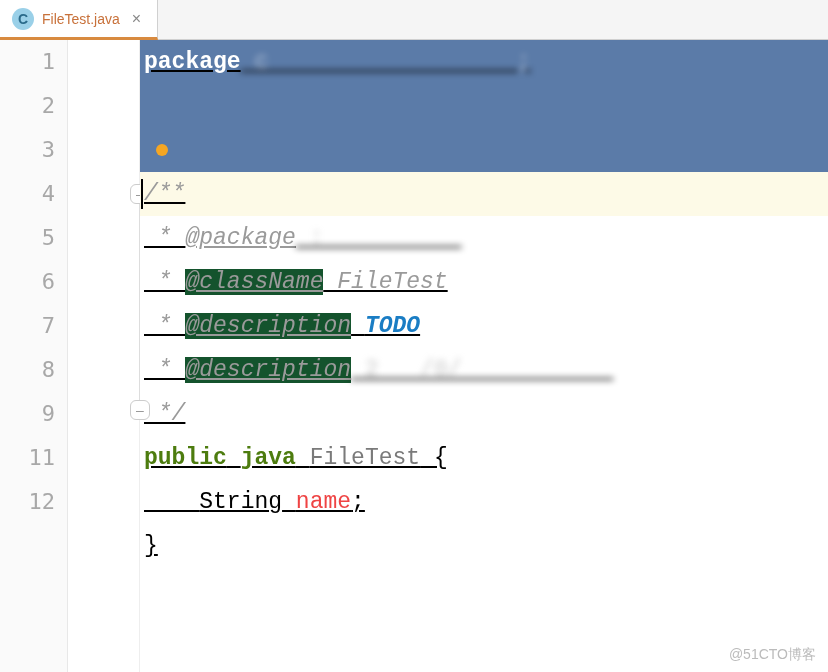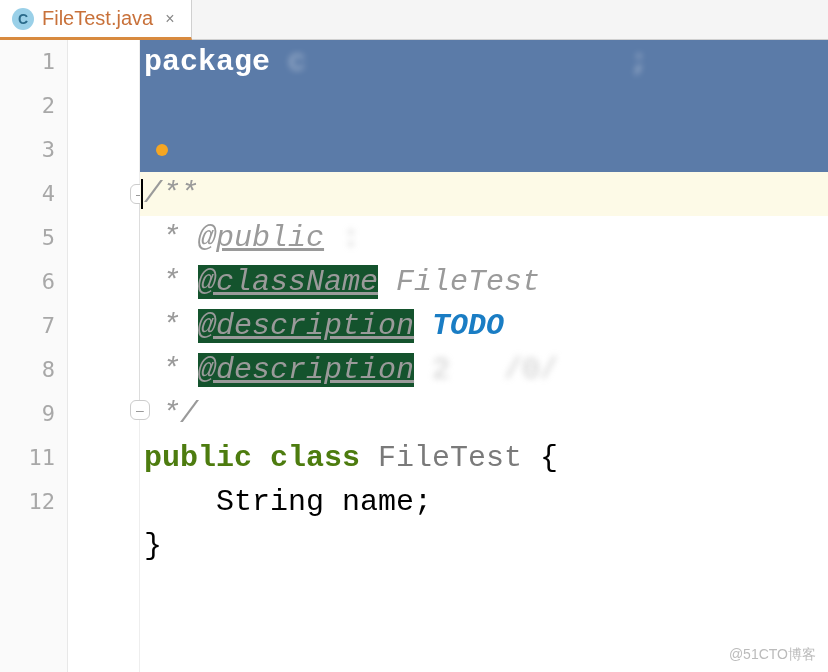--- a/index.html
+++ b/index.html
@@ -36,21 +36,21 @@
       border-radius: 50%;
       display: flex;
       align-items: center;
       justify-content: center;
       color: #2a6a8a;
       font-weight: bold;
       font-size: 14px;
     }
     .tab-label {
       color: #c8713a;
-      font-size: 20px;
+      font-size: 14px;
     }
     .tab-close {
       color: #888;
       font-size: 16px;
       padding: 0 4px;
     }
     .editor-area {
       display: flex;
       height: calc(100% - 40px);
     }
@@ -69,41 +69,42 @@
       position: relative;
     }
     .line-num {
       height: 44px;
       line-height: 44px;
       padding-right: 12px;
     }
     .code-area {
       flex: 1;
       font-family: "Consolas", "Courier New", monospace;
-      font-size: 30px;
+      font-size: 23px;
       position: relative;
+      text-decoration: underline;
     }
     .code-line {
       height: 44px;
       line-height: 44px;
       white-space: pre;
       padding-left: 4px;
     }
     .selected-block {
       background: #5b7ba8;
       color: #fff;
     }
     .kw { color: #4d7c0f; font-weight: bold; }
     .kw-white { color: #fff; font-weight: bold; }
     .comment { color: #9a9a9a; font-style: italic; }
     .doc-tag { color: #9a9a9a; font-style: italic; text-decoration: underline; }
     .highlight-warn { background: #14532d; }
     .todo { color: #1a7dc4; font-style: italic; font-weight: bold; }
     .class-name { color: #7a7a7a; }
-    .name-attr { color: #000000; }
+    .name-attr { color: #ef4444; }
     .blur-text { color: rgba(255,255,255,0.5); filter: blur(3px); }
     .blur-gray { color: rgba(150,150,150,0.5); filter: blur(3px); }
     .current-line-hl { background: #fdfae7; }
     .orange-dot {
       display: inline-block;
       width: 12px;
       height: 12px;
       background: #f5a623;
       border-radius: 50%;
       vertical-align: middle;
@@ -177,25 +178,25 @@
     <div class="fold-handle" style="top:360px;">–</div>
   </div>
 
   <div class="code-area">
     <div class="caret"></div>
 
     <div class="code-line selected-block"><span class="kw-white">package</span><span class="blur-text"> c                  ;</span></div>
     <div class="code-line selected-block"></div>
     <div class="code-line selected-block"><span class="orange-dot"></span></div>
     <div class="code-line current-line-hl"><span class="comment">/**</span></div>
-    <div class="code-line"><span class="comment"> * </span><span class="doc-tag">@public</span><span class="blur-gray"> :          </span></div>
+    <div class="code-line"><span class="comment"> * </span><span class="doc-tag">@package</span><span class="blur-gray"> :          </span></div>
     <div class="code-line"><span class="comment"> * </span><span class="doc-tag highlight-warn">@className</span><span class="comment"> FileTest</span></div>
     <div class="code-line"><span class="comment"> * </span><span class="doc-tag highlight-warn">@description</span><span class="comment"> </span><span class="todo">TODO</span></div>
     <div class="code-line"><span class="comment"> * </span><span class="doc-tag highlight-warn">@description</span><span class="blur-gray"> 2   /0/           </span></div>
     <div class="code-line"><span class="comment"> */</span></div>
-    <div class="code-line"><span class="kw">public</span> <span class="kw">class</span> <span class="class-name">FileTest</span><span> {</span></div>
+    <div class="code-line"><span class="kw">public</span> <span class="kw">java</span> <span class="class-name">FileTest</span><span> {</span></div>
     <div class="code-line">    <span>String</span> <span class="name-attr">name</span><span>;</span></div>
     <div class="code-line"><span>}</span></div>
     <div class="code-line"></div>
   </div>
 </div>
 
 <div class="watermark">@51CTO博客</div>
 
 </body></html>

